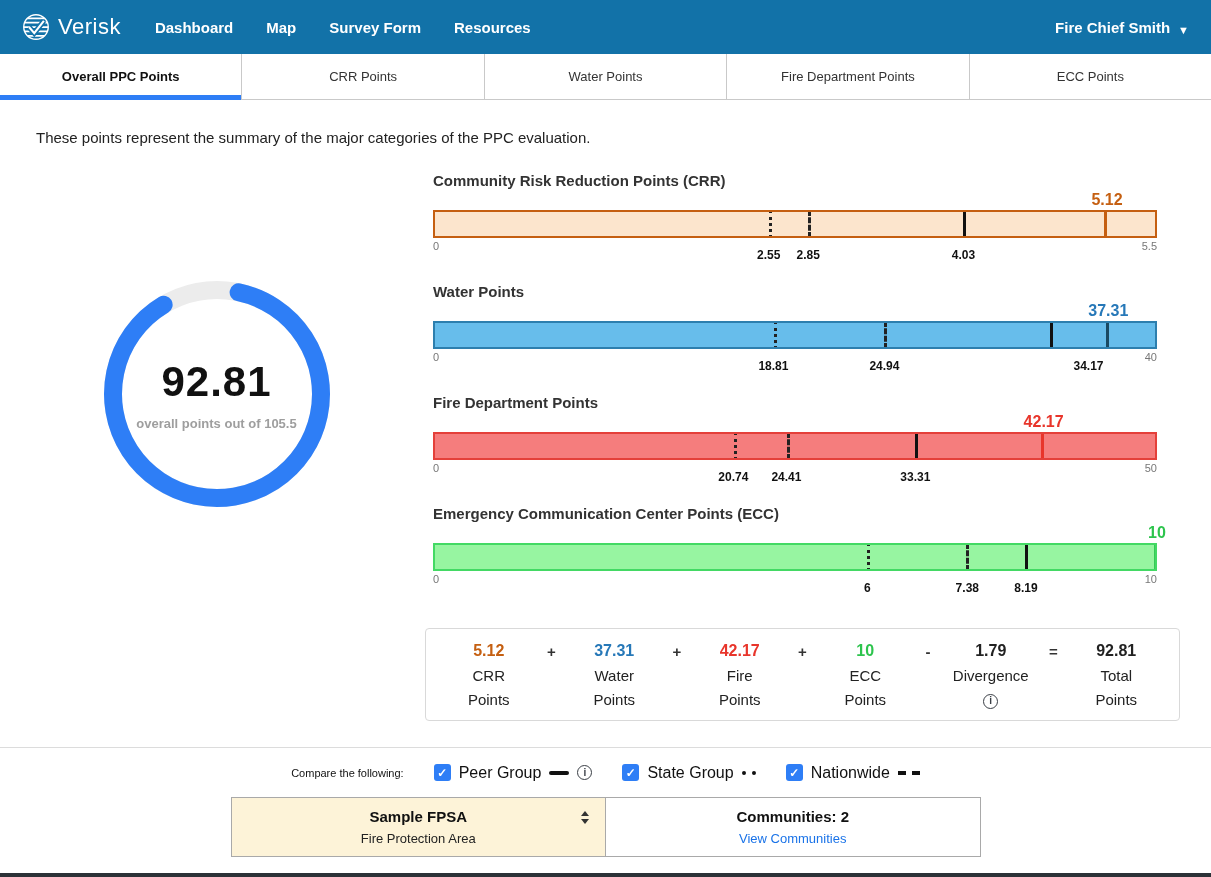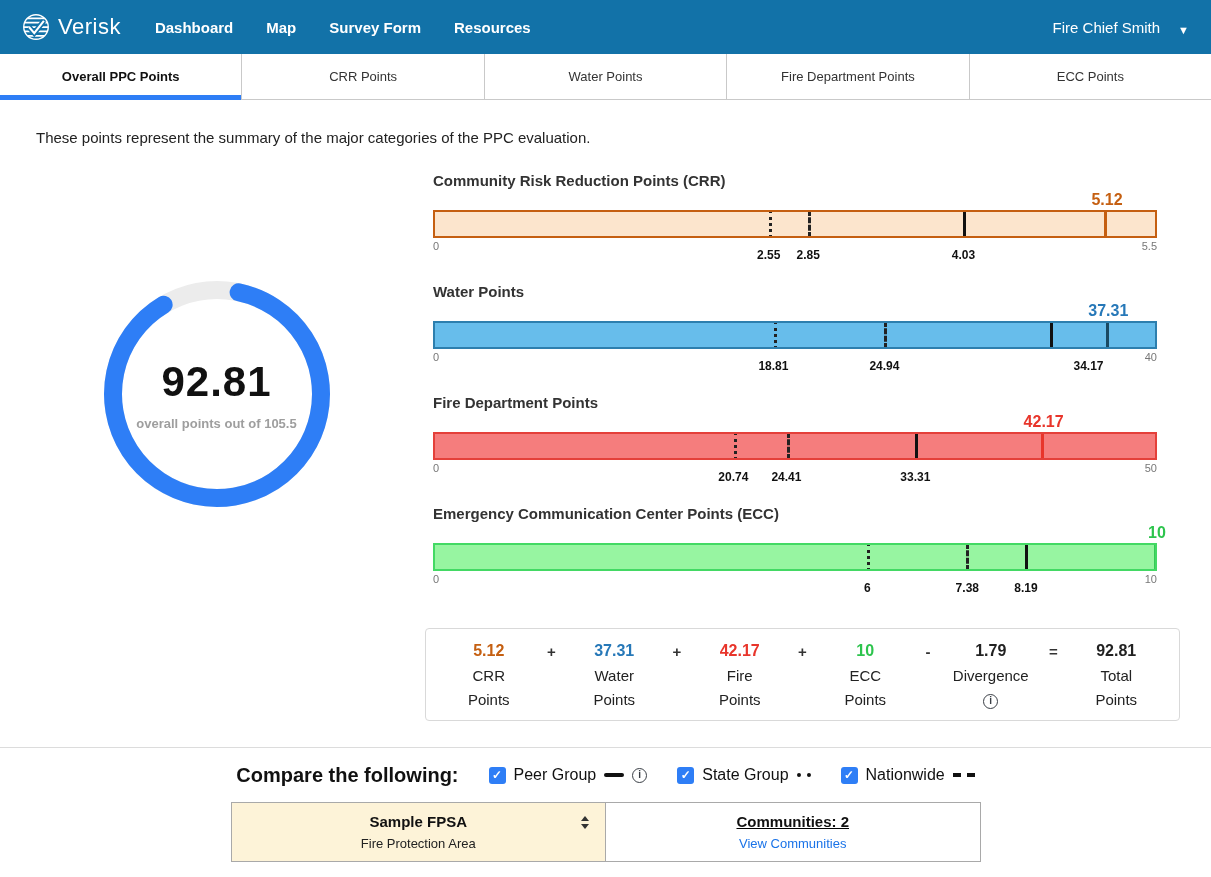--- a/index.html
+++ b/index.html
@@ -5,21 +5,21 @@
   * { box-sizing: border-box; }
   html,body { margin:0; padding:0; }
   body { width:1211px; height:877px; font-family:"Liberation Sans",sans-serif; background:#fff; overflow:hidden; }
   .page { width:1211px; height:877px; display:flex; flex-direction:column; background:#fff; }
 
   
   .topbar { height:54px; background:#1272a8; display:flex; align-items:center; padding:0 22px; flex-shrink:0; }
   .brand { display:flex; align-items:center; gap:8px; margin-right:34px; cursor:pointer; }
   .brand-text { color:#fff; font-size:22px; letter-spacing:.5px; }
   .nav-item { color:#fff; font-size:15px; font-weight:700; margin-right:33px; cursor:pointer; }
-  .user-menu { margin-left:auto; color:#fff; font-size:15px; font-weight:400; cursor:pointer; display:flex; align-items:flex-end; gap:18px; }
+  .user-menu { margin-left:auto; color:#fff; font-size:15px; font-weight:700; cursor:pointer; display:flex; align-items:flex-end; gap:8px; }
   .caret { font-size:11px; }
 
   
   .tab-bar { height:46px; display:flex; border-bottom:1px solid #c9c9c9; flex-shrink:0; background:#fff; }
   .tab { flex:1; display:flex; align-items:center; justify-content:center; font-size:13px; color:#333; border-right:1px solid #c9c9c9; position:relative; cursor:pointer; }
   .tab:last-child { border-right:none; }
   .tab.active { font-weight:700; color:#111; }
   .tab-underline { position:absolute; left:0; right:0; bottom:-1px; height:5px; background:#2e7ef6; }
 
   .main { flex:1; }
@@ -54,32 +54,32 @@
   .term-value { font-size:16px; font-weight:700; }
   .term-line { font-size:15px; color:#222; margin-top:7px; }
   .term-info { margin-top:6px; }
   .operator { width:16px; text-align:center; font-size:15px; font-weight:700; color:#333; margin-top:1px; }
   .info-circle { width:15px; height:15px; border:1.5px solid #3a3f46; border-radius:50%; display:inline-flex; align-items:center; justify-content:center; font-size:10px; font-weight:700; color:#3a3f46; line-height:1; }
 
   .divider { border-top:1px solid #dcdcdc; margin-top:26px; }
 
   
   .compare-row { display:flex; justify-content:center; align-items:center; gap:30px; margin-top:16px; }
-  .compare-label { font-size:20px; color:#111;font-weight:bold; }
+  .compare-label { font-size:11px; color:#111; }
   .compare-option { display:flex; align-items:center; gap:8px; cursor:pointer; }
   .checkbox { width:17px; height:17px; background:#2e7ef6; border-radius:3px; color:#fff; display:inline-flex; align-items:center; justify-content:center; font-size:12px; font-weight:700; }
   .option-text { font-size:16px; color:#111; }
   .line-solid { width:20px; height:4px; background:#111; border-radius:2px; display:inline-block; }
   .line-dotted { width:14px; height:0; border-top:4px dotted #111; display:inline-block; }
   .line-dashed { width:22px; height:0; border-top:4px dashed #111; display:inline-block; }
 
   
   .info-boxes { width:750px; margin:15px auto 0; border:1px solid #a9a9a9; display:flex; background:#fff; }
   .info-cell { flex:1; text-align:center; padding:10px 0 9px; border-right:1px solid #a9a9a9; position:relative; }
-  .info-cell:last-child { border-right:none;text-decoration:underline; }
+  .info-cell:last-child { border-right:none; }
   .info-cell.select-cell { background:#fdf3d8; cursor:pointer; }
   .cell-title { font-size:15px; font-weight:700; color:#111; }
   .cell-sub { font-size:13px; color:#222; margin-top:6px; }
   .cell-link { font-size:13px; color:#1a73e8; margin-top:6px; cursor:pointer; display:inline-block; }
   .select-arrows { position:absolute; right:16px; top:13px; display:flex; flex-direction:column; gap:3px; }
   .select-arrows .up { width:0; height:0; border-left:4px solid transparent; border-right:4px solid transparent; border-bottom:5px solid #333; }
   .select-arrows .down { width:0; height:0; border-left:4px solid transparent; border-right:4px solid transparent; border-top:5px solid #333; }
 
   
   .footer { height:60px; background:#2c3137; flex-shrink:0; margin-top:16px; display:flex; align-items:center; padding:0 36px; position:relative; }

